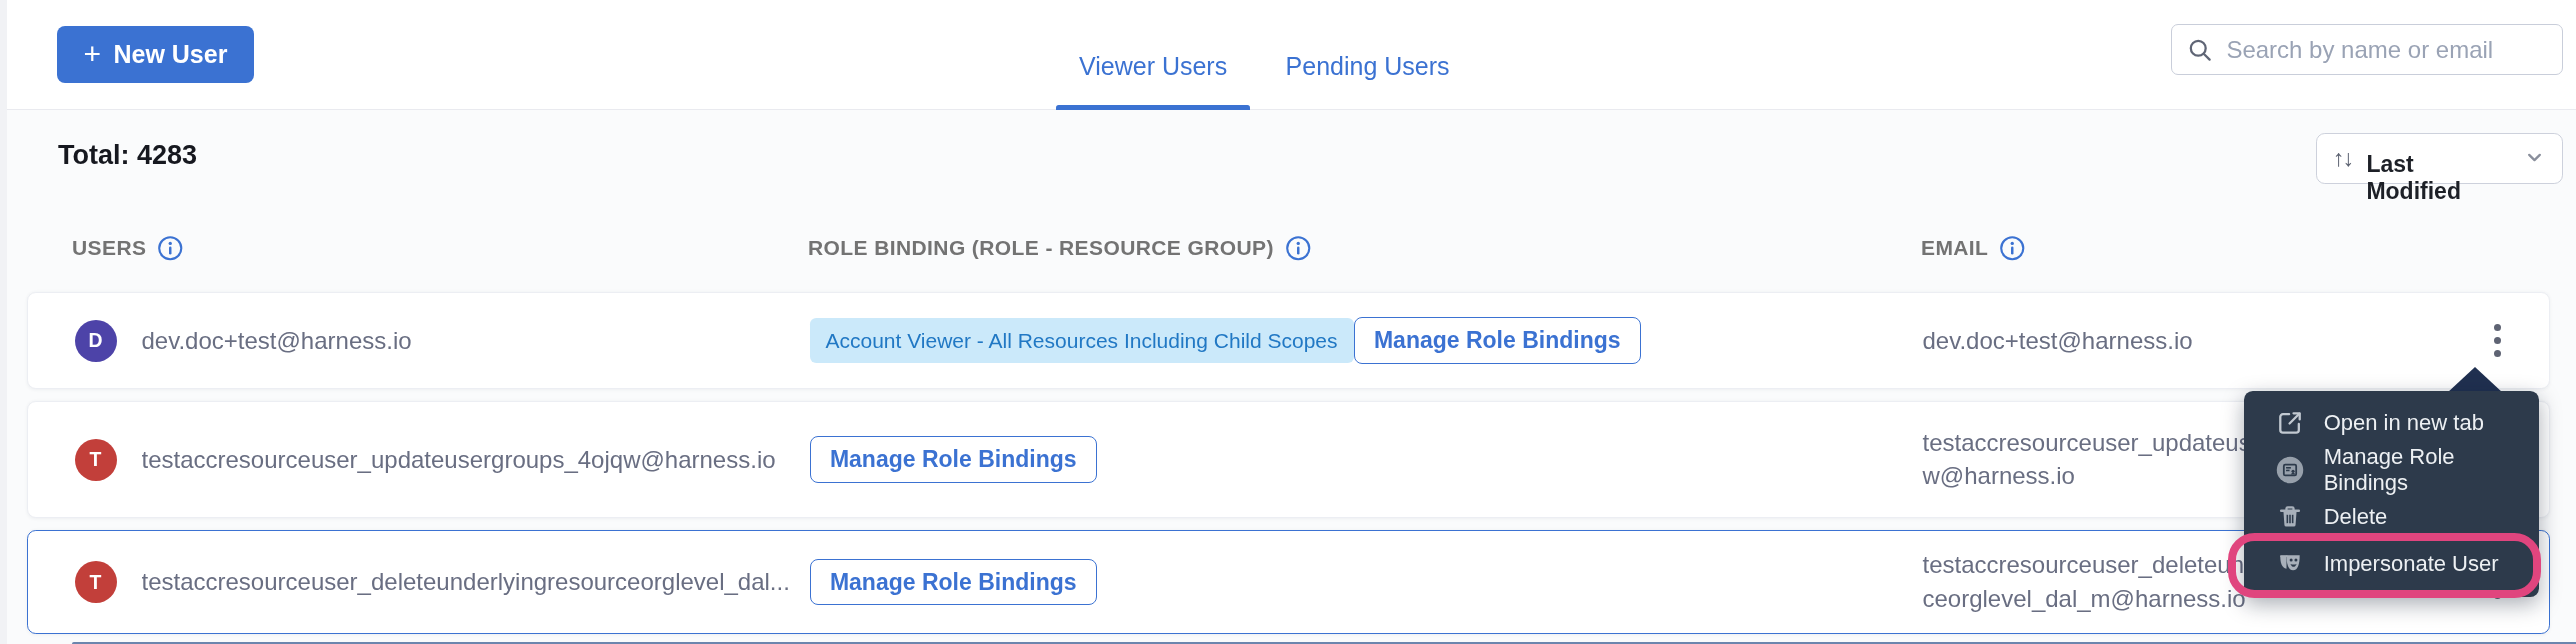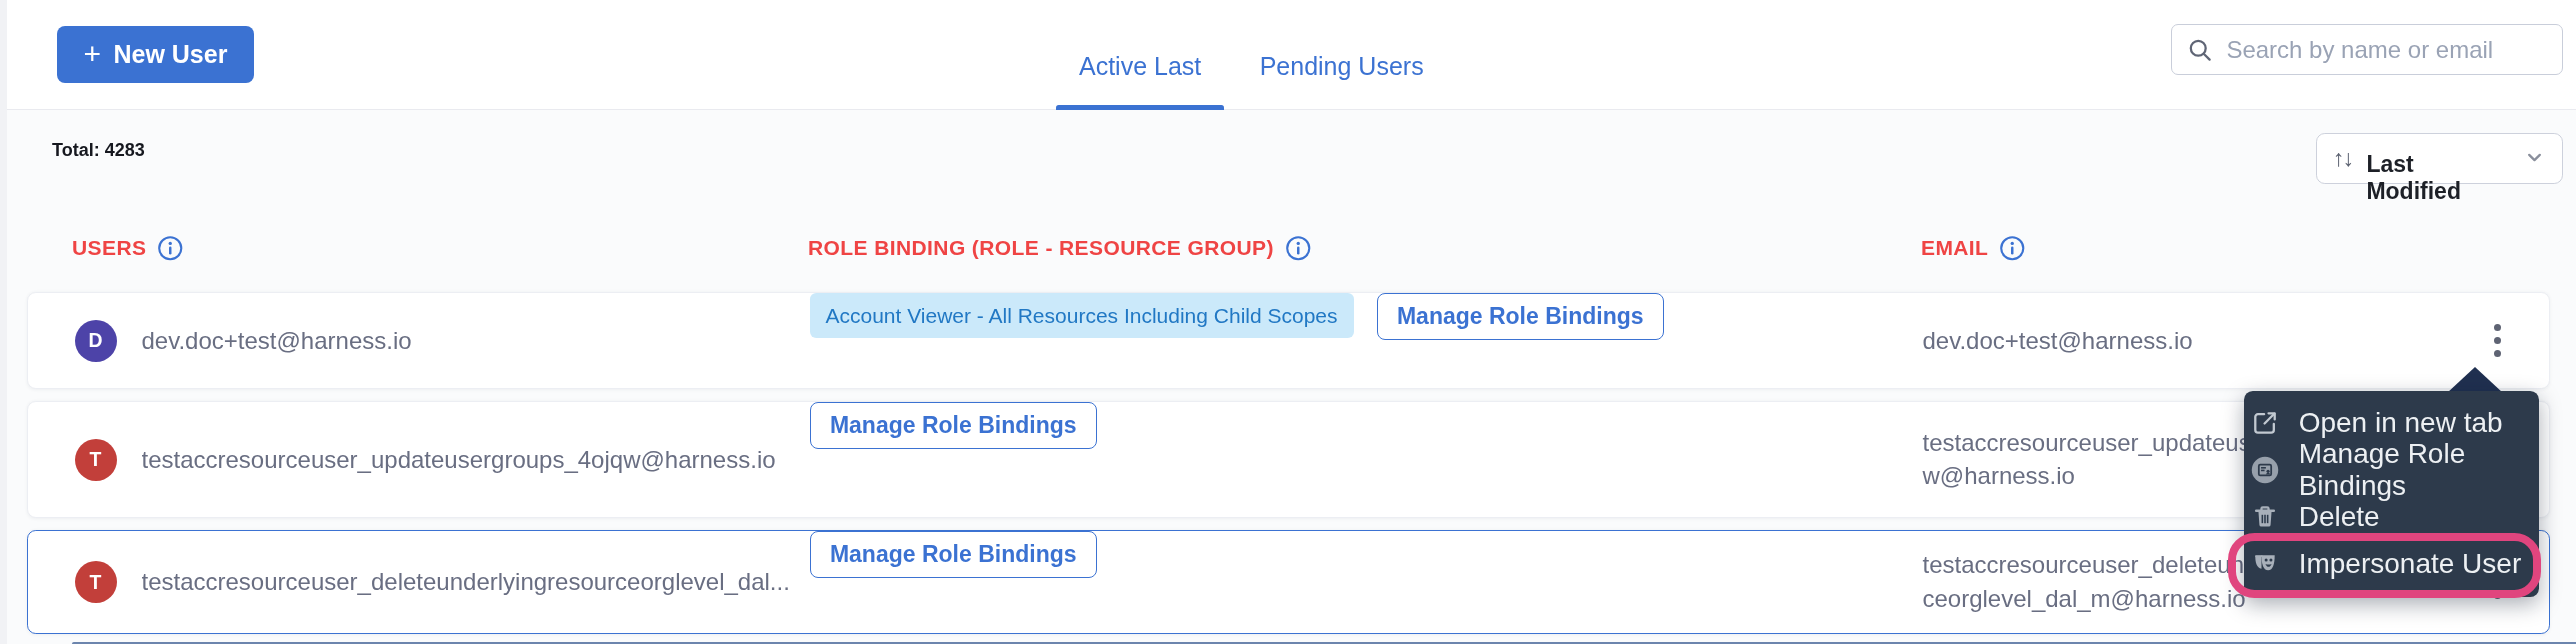--- a/index.html
+++ b/index.html
@@ -16,57 +16,57 @@
 
   .tabs { position:absolute; left:1056px; top:0; height:110px; display:flex; align-items:stretch; gap:12.4px; }
   .tab { position:relative; display:flex; align-items:center; padding:23px 23px 0 23px; font-size:25px; color:#3B72D2; cursor:pointer; }
   .tab.active::after { content:""; position:absolute; left:0; right:0; bottom:0; height:5.3px; background:#3B72D2; border-radius:2.7px 2.7px 0 0; }
 
   .search-box { position:absolute; left:2171px; top:24px; width:392px; height:51px; border:1.8px solid #C9CEDA; border-radius:7px; background:#FFFFFF; display:flex; align-items:center; padding:0 14px; gap:12.4px; }
   .search-box input { border:none; outline:none; flex:1; font-size:24px; color:#3A3F4C; font-family:inherit; background:transparent; }
   .search-box input::placeholder { color:#9AA3B5; }
 
   
-  .total-label { position:absolute; left:52px; top:140px; font-size:18px; font-weight:700; color:#16181F; }
+  .total-label { position:absolute; left:58px; top:140px; font-size:27px; font-weight:700; color:#16181F; }
   .sort-btn { position:absolute; left:2316px; top:133px; width:247px; height:51px; background:#FFFFFF; border:1.8px solid #CDD1DC; border-radius:8.8px; display:flex; align-items:center; padding:0 16px; gap:14px; cursor:pointer; font-family:inherit; }
   .sort-arrows { font-size:23px; color:#5B6170; letter-spacing:-1.8px; }
   .sort-text { font-size:23px; font-weight:600; color:#1D2027; flex:1; text-align:left;margin-top:39px; }
 
   
-  .col-header { position:absolute; top:235px; display:flex; align-items:center; gap:10.6px; font-size:21px; font-weight:700; color:#ef4444; letter-spacing:0.4px; }
+  .col-header { position:absolute; top:235px; display:flex; align-items:center; gap:10.6px; font-size:21px; font-weight:700; color:#737373; letter-spacing:0.4px; }
   .col-users  { left:72px; }
   .col-role   { left:808px; }
   .col-email  { left:1921px; }
 
   
   .row { position:absolute; left:26.5px; width:2523px; background:#FFFFFF; border:0.9px solid #ECEEF3; border-radius:8.8px; box-shadow:0 0.9px 3.5px rgba(40,50,70,0.06); }
   .row-1 { top:292px; height:97px; }
   .row-2 { top:401px; height:117px; }
   .row-3 { top:530px; height:104px; border:1.8px solid #3B72D2; }
 
   .cell-user { position:absolute; left:47px; top:0; bottom:0; display:flex; align-items:center; gap:25px; }
   .avatar { width:42px; height:42px; border-radius:50%; display:flex; align-items:center; justify-content:center; color:#FFFFFF; font-size:19.4px; font-weight:700; }
   .avatar.indigo { background:#4D43A8; }
   .avatar.red { background:#C23F3A; }
   .user-name { font-size:24px; color:#696E82; white-space:nowrap; max-width:671px; overflow:hidden; }
 
-  .cell-role { position:absolute; left:782px; top:0; bottom:0; display:flex; align-items:flex-start; gap:23px; }
+  .cell-role { position:absolute; left:782px; top:0; bottom:0; display:flex; align-items:center; }
   .role-chip { background:#CBE9FA; color:#2178C4; font-size:21px; padding:10.6px 16px; border-radius:6.2px; white-space:nowrap; }
   .manage-btn { background:#FFFFFF; border:1.8px solid #3B72D2; color:#3B72D2; font-size:23px; font-weight:600; border-radius:8px; padding:8.8px 19.4px; cursor:pointer; font-family:inherit; white-space:nowrap; }
 
   .cell-email { position:absolute; left:1895px; top:0; bottom:0; display:flex; flex-direction:column; justify-content:center; gap:5.3px; font-size:24px; color:#696E82; }
   .cell-email div { white-space:nowrap; }
 
   .kebab { position:absolute; right:32px; top:0; bottom:0; width:39px; display:flex; flex-direction:column; align-items:center; justify-content:center; gap:6.2px; cursor:pointer; background:none; border:none; }
   .kebab span { width:7px; height:7px; border-radius:50%; background:#5E6373; }
 
   
   .menu-arrow { position:absolute; left:2447px; top:367px; width:0; height:0; border-left:28px solid transparent; border-right:28px solid transparent; border-bottom:26.5px solid #203050; z-index:20; }
   .context-menu { position:absolute; left:2244px; top:391px; width:295px; background:#2D3A4B; border-radius:8.8px; padding:8.8px 0; z-index:21; box-shadow:0 7px 21px rgba(10,20,40,0.35); }
-  .menu-item { height:47px; display:flex; align-items:center; gap:17.7px; padding:0 5px; color:#EDF0F3; font-size:28px; cursor:pointer; }
+  .menu-item { height:47px; display:flex; align-items:center; gap:17.7px; padding:0 30px; color:#EDF0F3; font-size:22px; cursor:pointer; }
   .menu-item .mi-icon { width:32px; height:32px; display:flex; align-items:center; justify-content:center; flex:none; }
 
   .highlight-ring { position:absolute; left:2228px; top:533px; width:313px; height:65px; border:8px solid #E0457E; border-radius:26.5px; z-index:22; pointer-events:none; }
 
   .bottom-line { position:absolute; left:72px; right:0; bottom:0; height:3.5px; background:#52709F; opacity:0.85; border-radius:1.8px 0 0 0; }
 
   .info-icon { display:inline-flex; }
 </style>
 </head>
 <body>
@@ -74,21 +74,21 @@
 <div class="stage">
 
   <div class="header">
     <button class="new-user-btn">
       <span class="plus-icon">+</span>
       <span>New User</span>
     </button>
 
     <div class="tabs">
       <div class="tab active">
-        <span>Active Last</span>
+        <span>Viewer Users</span>
       </div>
       <div class="tab">
         <span>Pending Users</span>
       </div>
     </div>
 
     <div class="search-box">
       <span class="info-icon">
         <svg width="28" height="28" viewBox="0 0 32 32" fill="none">
             <circle cx="14" cy="14" r="8.5" stroke="#5F6575" stroke-width="2.6"></circle>

